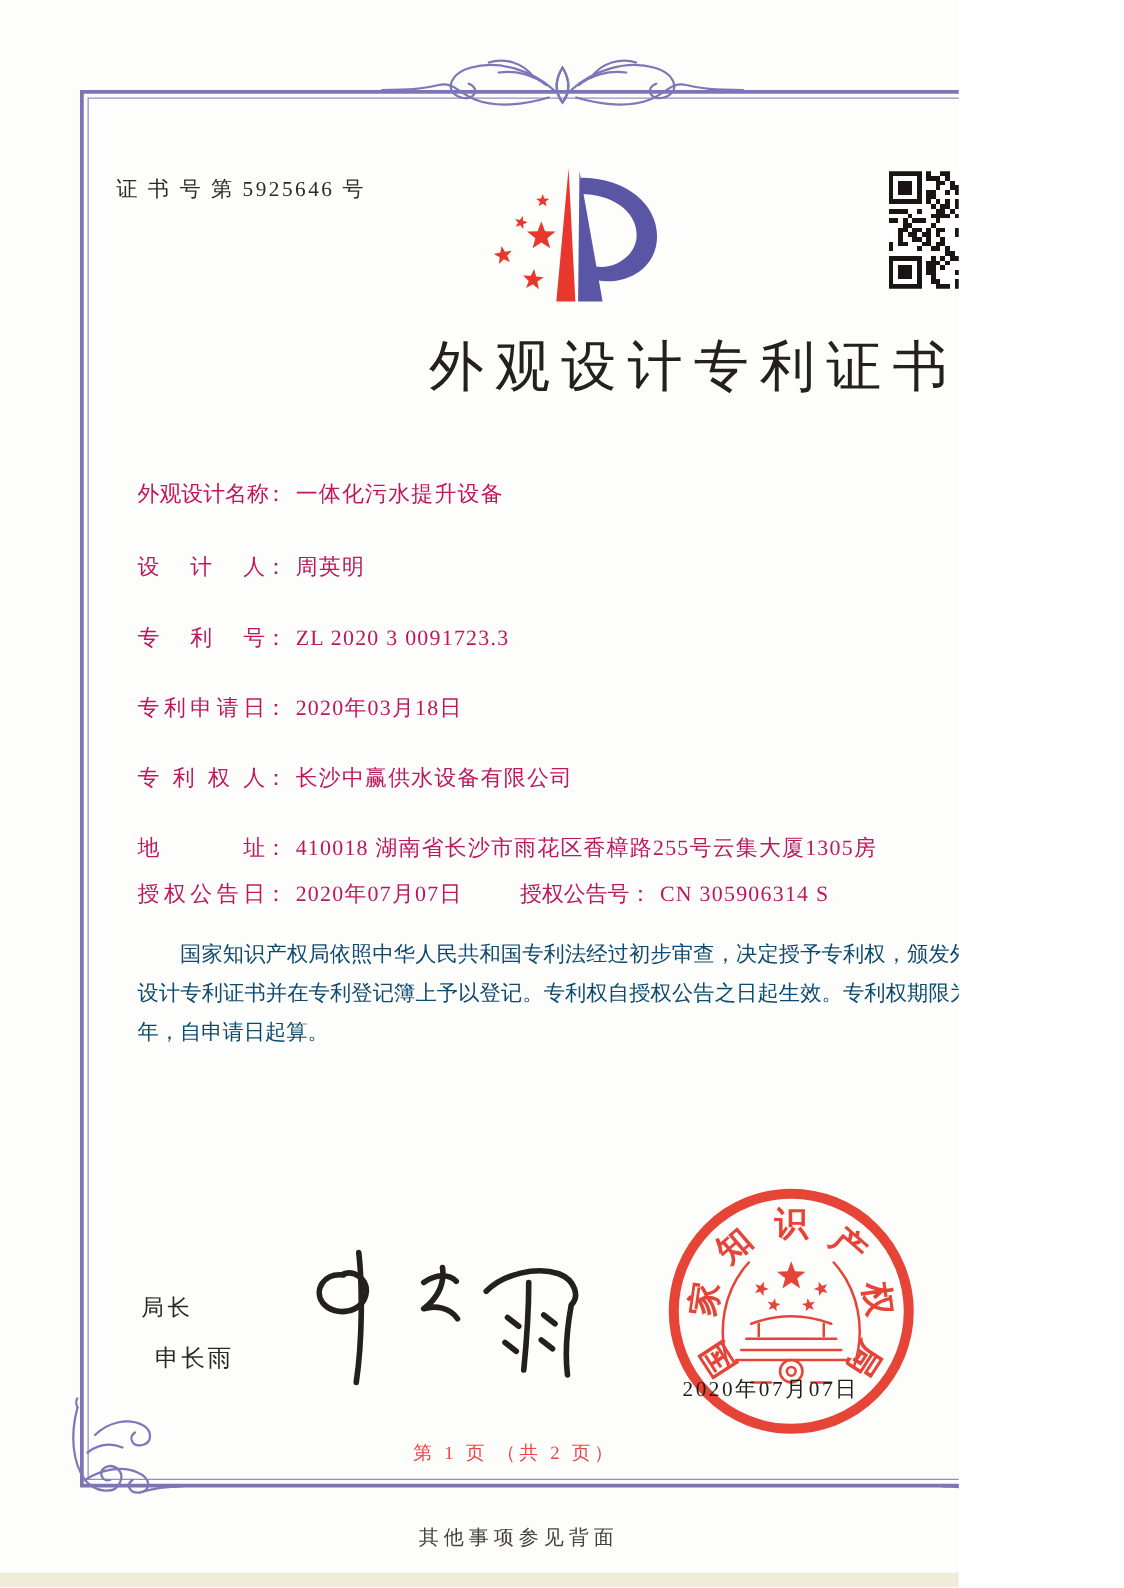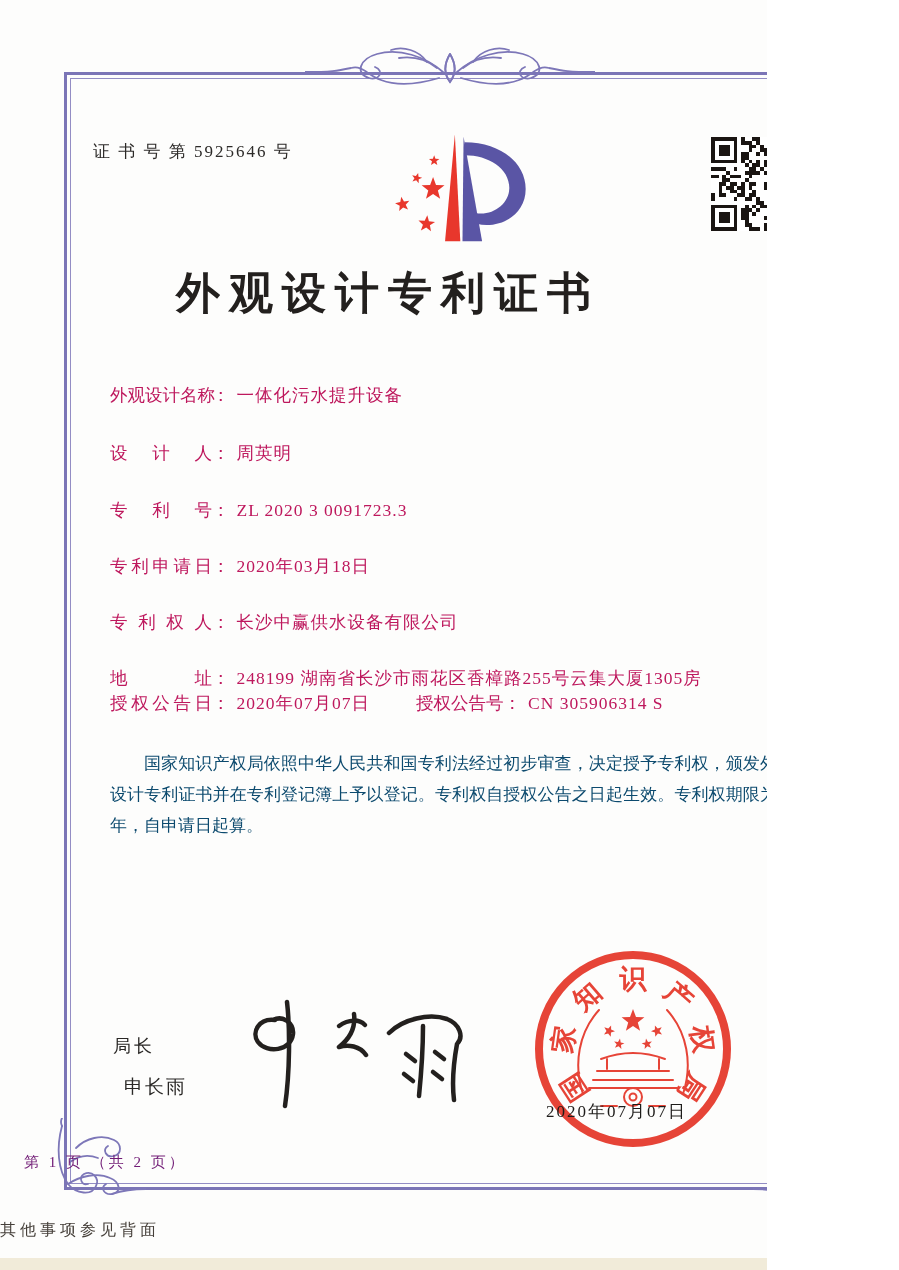--- a/index.html
+++ b/index.html
@@ -12,21 +12,21 @@
   .ornament-top{position:absolute;left:305px;top:38px;width:290px;height:76px;}
   .corner{position:absolute;width:100px;height:95px;}
   .corner-bl{left:46px;top:1118px;}
   .corner-br{left:753px;top:1118px;}
   .flourish path{stroke:#7d77b8;stroke-width:1.8;fill:none;stroke-linecap:round;}
   
   .cert-no{position:absolute;left:93px;top:140px;font-size:17px;letter-spacing:2px;color:#2c2a28;white-space:nowrap;}
   .logo-svg{position:absolute;left:368px;top:128px;width:165px;height:122px;}
   .qr{position:absolute;left:711px;top:137px;width:94px;height:94px;background:#ffffff;}
   .qr svg{width:100%;height:100%;shape-rendering:crispEdges;}
-  .title{position:absolute;left:0;right:0;top:264px;text-align:center;font-size:44px;font-weight:bold;
+  .title{position:absolute;left:0;right:0;top:264px;text-align:right;font-size:44px;font-weight:normal;
          letter-spacing:9px;text-indent:9px;color:#23201e;}
   
   .fields{position:absolute;left:110px;top:383px;width:706px;}
   .field-row{position:absolute;left:0;white-space:nowrap;font-size:17.5px;color:#be185d;}
   .flabel{display:inline-block;width:102px;text-align:justify;text-align-last:justify;vertical-align:bottom;}
   .fcolon{display:inline-block;margin-right:7px;}
   .fvalue{letter-spacing:1px;}
   .fpair2{margin-left:46px;}
   
   .body-text{position:absolute;left:110px;top:748px;width:684px;font-size:17px;line-height:31px;
@@ -37,23 +37,23 @@
   .signer-name{position:absolute;left:124px;top:1074px;font-size:19px;letter-spacing:2px;color:#2a2826;}
   .signature-svg{position:absolute;left:243px;top:996px;width:228px;height:115px;}
   .sig{stroke:#23201e;stroke-width:4.5;fill:none;stroke-linecap:round;stroke-linejoin:round;}
   
   .seal-svg{position:absolute;left:530px;top:946px;width:206px;height:206px;opacity:.94;}
   .seal-char{font-size:27px;font-weight:bold;fill:#e5392b;font-family:"Liberation Serif","DejaVu Serif",serif;}
   .seal-stroke{stroke:#e5392b;fill:none;stroke-width:2;stroke-linecap:round;}
   .seal-fill{fill:#e5392b;}
   .seal-date{position:absolute;left:546px;top:1100px;font-size:17px;letter-spacing:2px;color:#1e1c1a;}
   
-  .footer-page{position:absolute;left:0;width:824px;top:1153px;font-size:15px;
-               letter-spacing:3px;color:#701a75;padding-left:24px;}
-  .footer-note{position:absolute;left:0;width:830px;top:1220px;text-align:left;font-size:16px;
+  .footer-page{position:absolute;left:0;width:824px;top:1153px;text-align:center;font-size:15px;
+               letter-spacing:3px;color:#ef4444;}
+  .footer-note{position:absolute;left:0;width:830px;top:1220px;text-align:center;font-size:16px;
                letter-spacing:4px;color:#46403a;}
   .scan-strip{position:absolute;left:0;right:0;bottom:0;height:12px;background:#f1ebd9;}
 </style>
 </head>
 <body>
 
 <div class="page">
 
   <div class="frame">
     <div class="frame-inner"></div>
@@ -324,23 +324,23 @@
     <div class="field-row" style="top:115px">
       <span class="flabel">专利号</span><span class="fcolon">：</span><span class="fvalue">ZL 2020 3 0091723.3</span>
     </div>
     <div class="field-row" style="top:171px">
       <span class="flabel">专利申请日</span><span class="fcolon">：</span><span class="fvalue">2020年03月18日</span>
     </div>
     <div class="field-row" style="top:227px">
       <span class="flabel">专利权人</span><span class="fcolon">：</span><span class="fvalue">长沙中赢供水设备有限公司</span>
     </div>
     <div class="field-row" style="top:283px">
-      <span class="flabel">地址</span><span class="fcolon">：</span><span class="fvalue">248199 湖南省长沙市雨花区香樟路255号云集大厦1305房</span>
-    </div>
-    <div class="field-row" style="top:308px">
+      <span class="flabel">地址</span><span class="fcolon">：</span><span class="fvalue">410018 湖南省长沙市雨花区香樟路255号云集大厦1305房</span>
+    </div>
+    <div class="field-row" style="top:320px">
       <span class="flabel">授权公告日</span><span class="fcolon">：</span><span class="fvalue">2020年07月07日</span><span class="fpair2"><span>授权公告号</span><span class="fcolon">：</span><span class="fvalue">CN 305906314 S</span></span>
     </div>
   </div>
 
   <div class="body-text">
     <p>国家知识产权局依照中华人民共和国专利法经过初步审查，决定授予专利权，颁发外观设计专利证书并在专利登记簿上予以登记。专利权自授权公告之日起生效。专利权期限为十年，自申请日起算。</p>
   </div>
 
   <div class="signer-title">局长</div>
   <div class="signer-name">申长雨</div>

